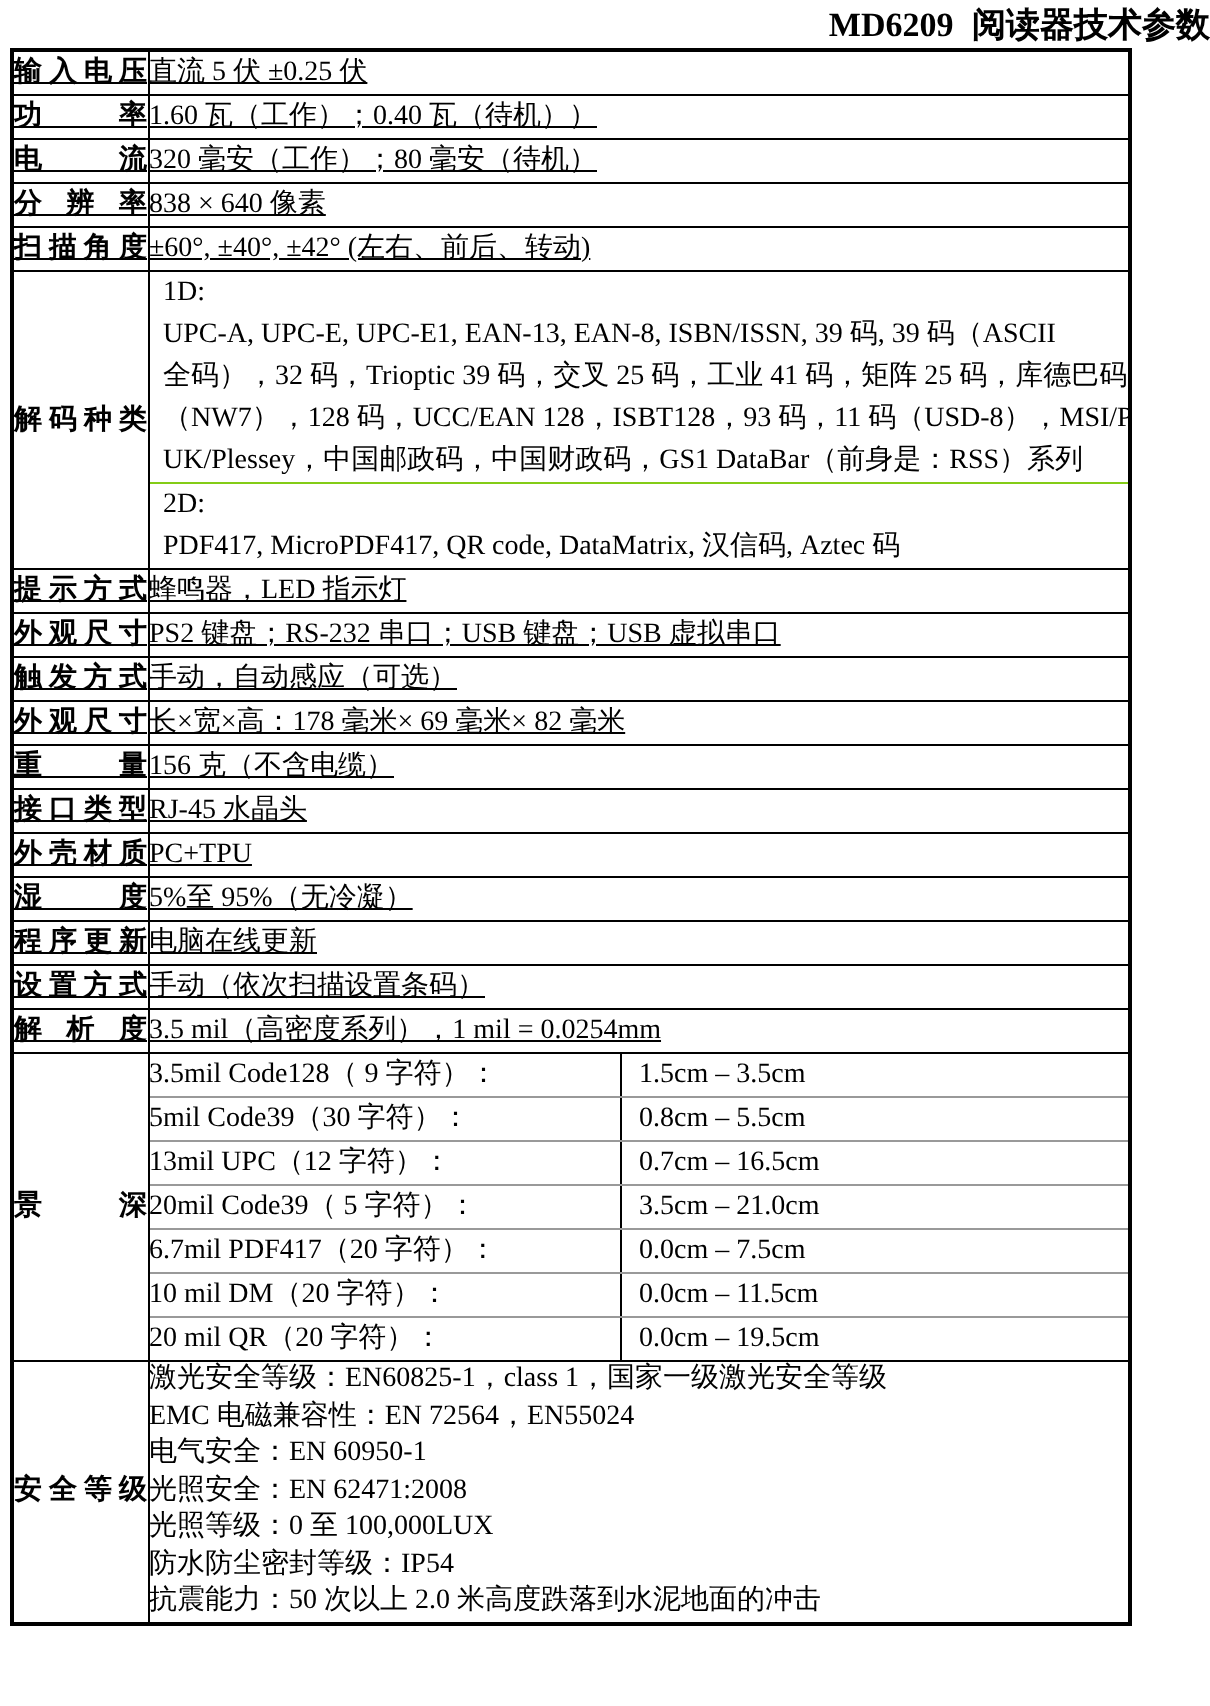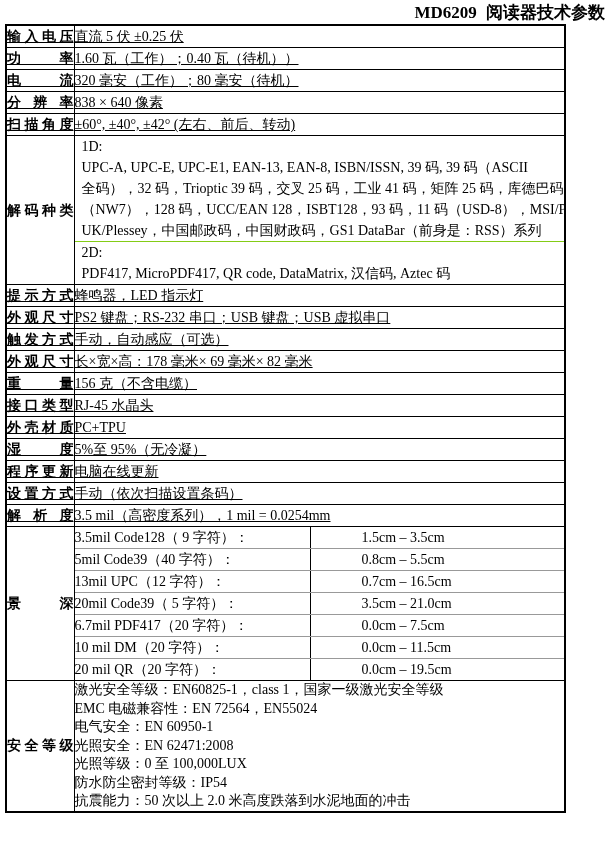--- a/index.html
+++ b/index.html
@@ -52,21 +52,21 @@
 
   
   td.depth-cell { padding: 0; }
   .depth-row { display: flex; height: 21px; line-height: 21px; }
   .depth-row + .depth-row { border-top: 1px solid #999; }
   .depth-spec {
     width: 236px; box-sizing: border-box;
     text-align: left; padding-right: 7px;
     border-right: 1px solid #000;
   }
-  .depth-range { flex: 1; padding-left: 9px; margin-left: 42px; }
+  .depth-range { flex: 1; padding-left: 9px; }
 
   
   td.safety-cell { padding: 3px 7px 4px 7px; }
   .safety-line { line-height: 18.5px; white-space: nowrap; }
 </style>
 </head>
 <body>
 
 <div class="page">
 
@@ -163,21 +163,21 @@
       </tr>
 
       <tr>
         <td class="label">景深</td>
         <td class="depth-cell">
           <div class="depth-row">
             <div class="depth-spec">3.5mil Code128（ 9 字符）：</div>
             <div class="depth-range">1.5cm – 3.5cm</div>
           </div>
           <div class="depth-row">
-            <div class="depth-spec">5mil Code39（40 字符）：</div>
+            <div class="depth-spec">5mil Code39（30 字符）：</div>
             <div class="depth-range">0.8cm – 5.5cm</div>
           </div>
           <div class="depth-row">
             <div class="depth-spec">13mil UPC（12 字符）：</div>
             <div class="depth-range">0.7cm – 16.5cm</div>
           </div>
           <div class="depth-row">
             <div class="depth-spec">20mil Code39（ 5 字符）：</div>
             <div class="depth-range">3.5cm – 21.0cm</div>
           </div>

